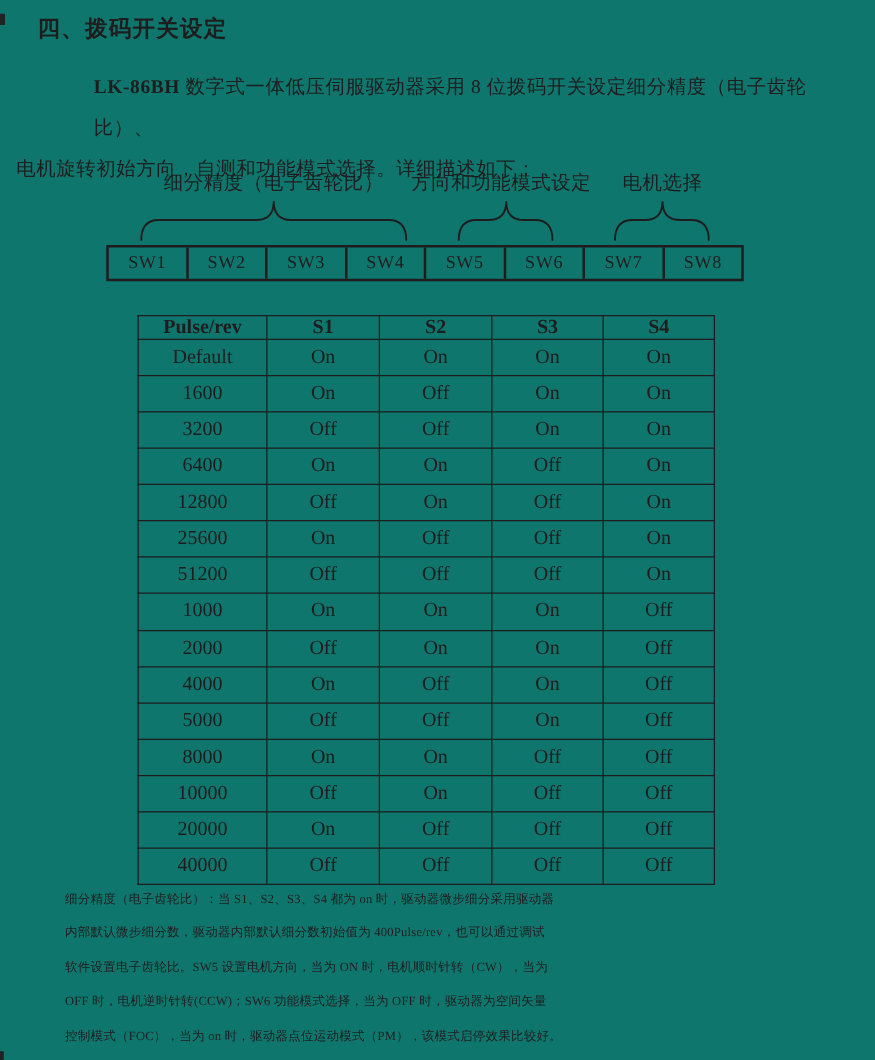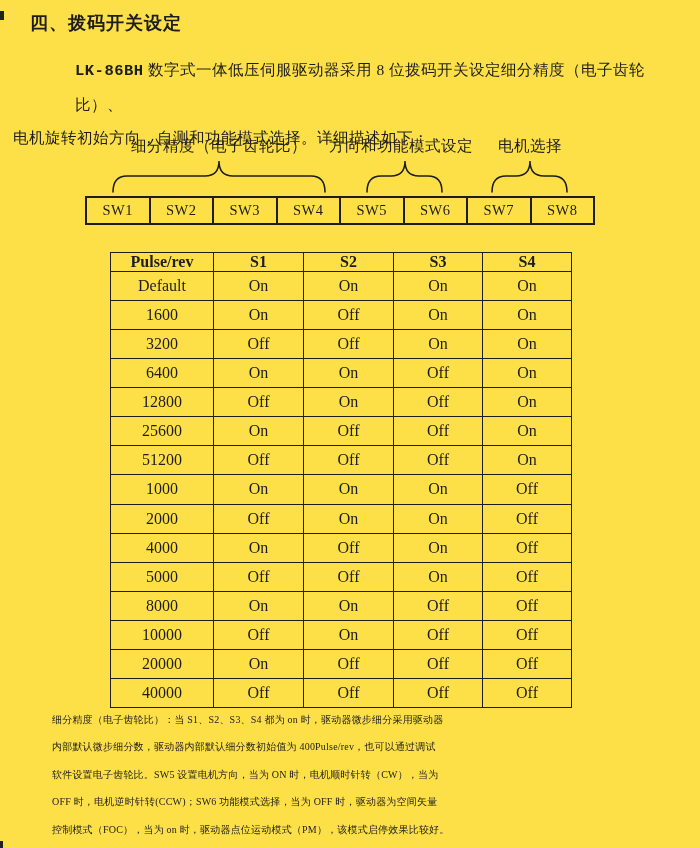--- a/index.html
+++ b/index.html
@@ -1,31 +1,31 @@
 <!DOCTYPE html>
 <html><head>
 <meta charset="utf-8">
 <style>
   html,body{margin:0;padding:0;background:#e8e8e8;}
   .page{
-    position:relative;width:700px;height:848px;background:#fde047;
+    position:relative;width:700px;height:848px;background:#0f766e;
     font-family:"Liberation Serif","DejaVu Serif",serif;color:#1d1d1d;
     overflow:hidden;margin:0 auto;
   }
   .doc-title{
     position:absolute;left:30px;top:11px;
     font-family:"Liberation Sans","DejaVu Sans",sans-serif;
     font-size:18px;font-weight:bold;letter-spacing:1px;white-space:nowrap;
   }
   .intro{
     position:absolute;left:13px;top:53px;width:662px;
     font-size:15.5px;line-height:33px;letter-spacing:0.5px;
   }
   .intro .indent{padding-left:62px;}
-  .model{font-family:Liberation Mono, monospace;font-weight:600;text-align:right;}
+  .model{font-family:Liberation Serif, serif;font-weight:600;text-align:right;}
   .diagram{position:absolute;left:0;top:0;width:648px;height:240px;}
   .grp-label{
     position:absolute;top:136px;transform:translateX(-50%);
     font-size:15.5px;letter-spacing:0.5px;white-space:nowrap;
   }
   .braces{position:absolute;left:0;top:154px;width:700px;height:42px;}
   .sw-row{
     position:absolute;left:85px;top:196px;width:510px;height:29px;
     display:flex;border:2px solid #1d1d1d;box-sizing:border-box;
   }

